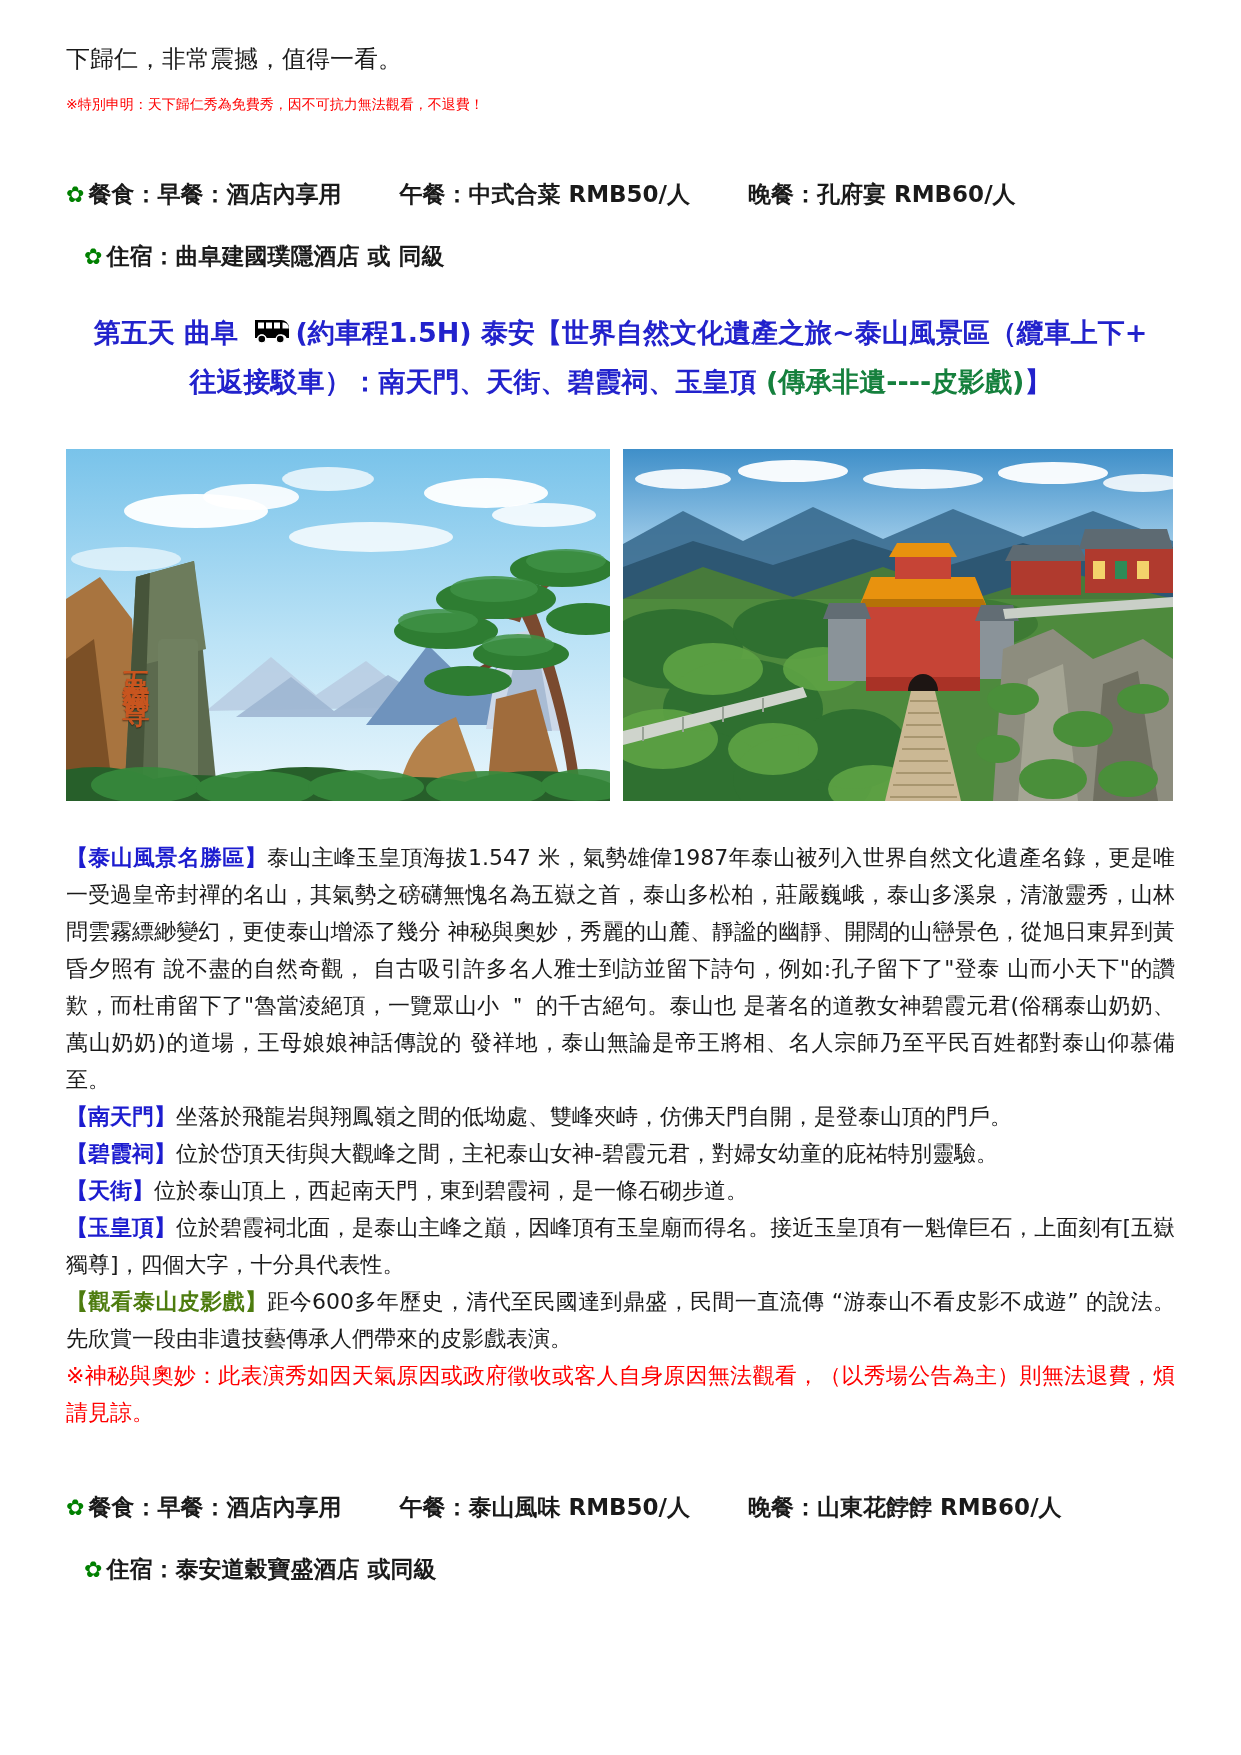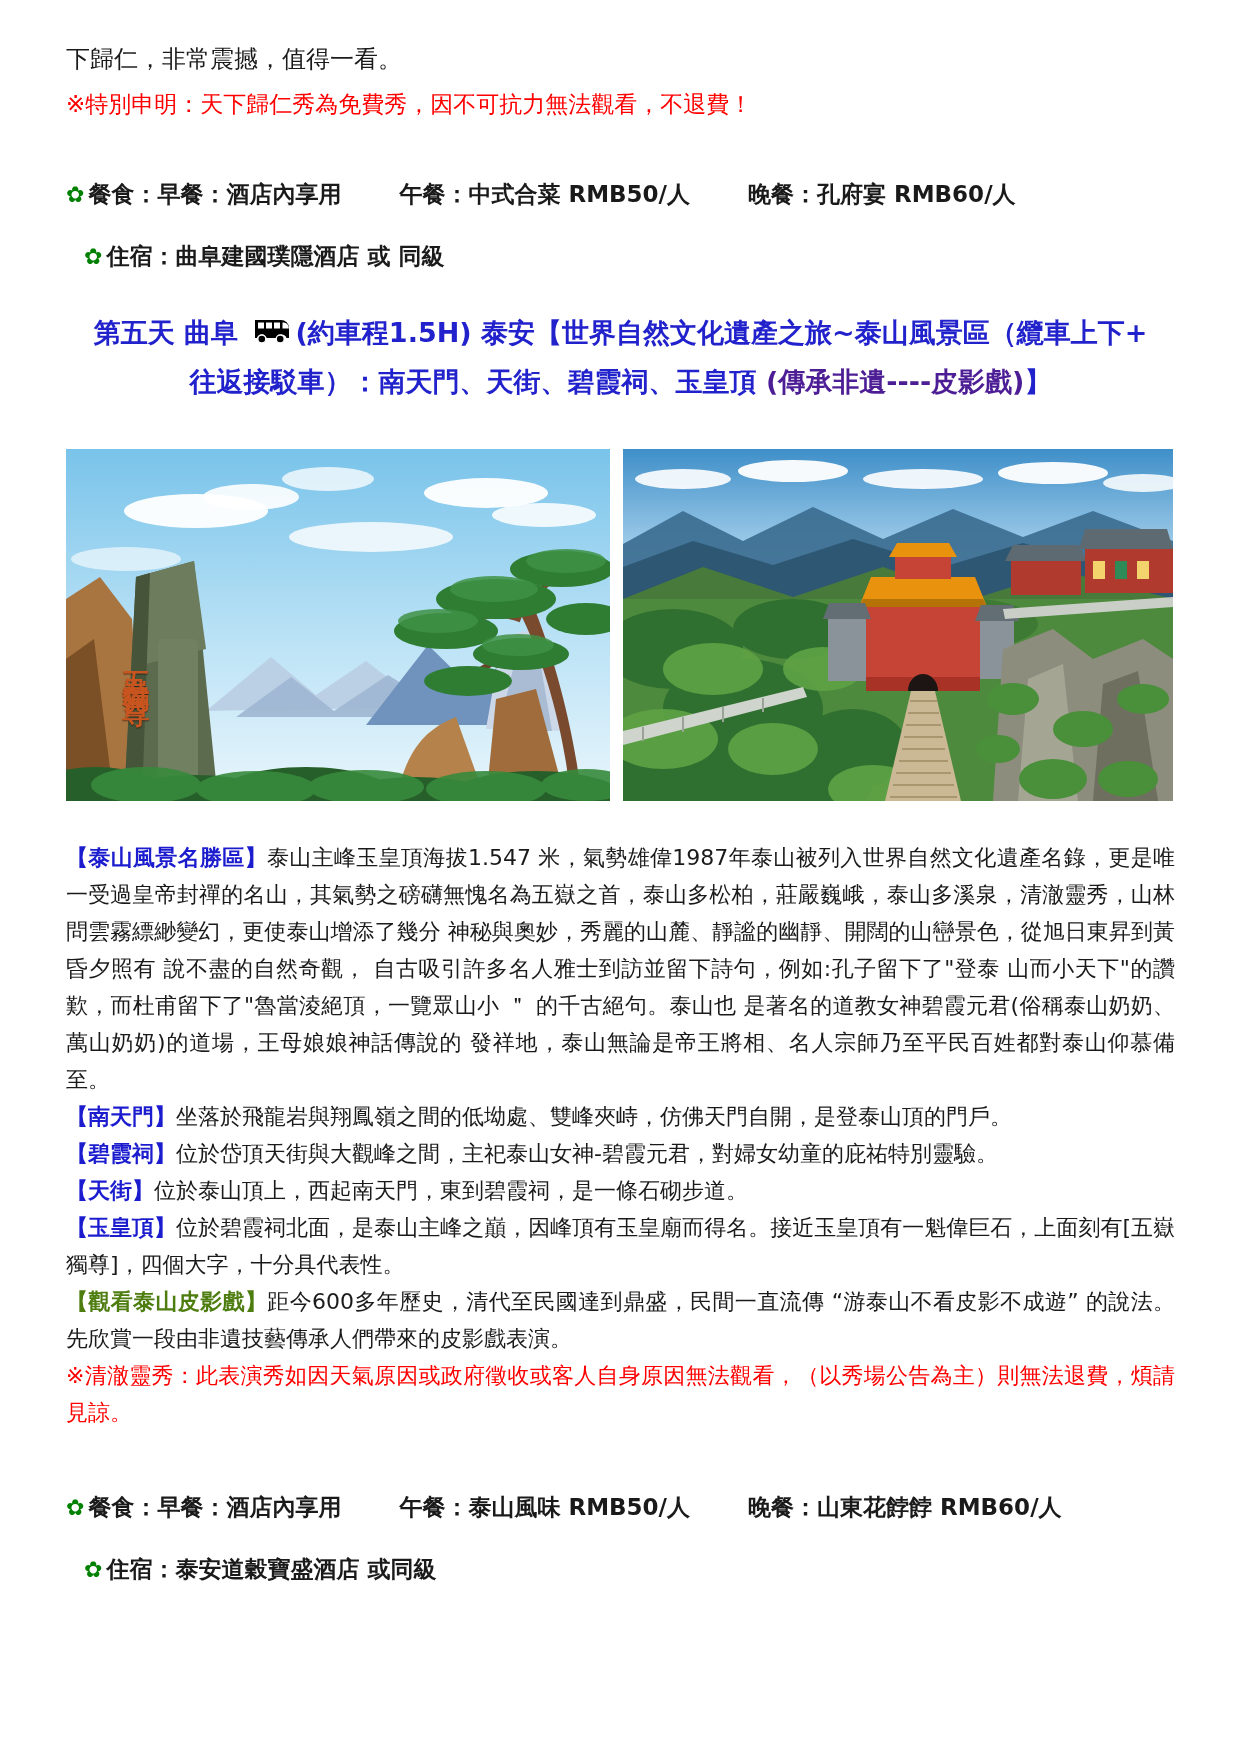--- a/index.html
+++ b/index.html
@@ -5,32 +5,32 @@
   html,body{margin:0;padding:0;}
   body{
     width:1241px;min-height:1755px;background:#ffffff;
     font-family:"DejaVu Sans","Liberation Sans",sans-serif;
     color:#1a1a1a;
   }
   .content{padding:44px 66px 40px;}
 
   .tail-line{font-size:24px;line-height:30px;margin:0 0 16px;}
   .red-note{color:#ff0000;}
-  .top-notice{font-size:23px;line-height:28px;margin:0 0 56px;}
+  .top-notice{font-size:14px;line-height:28px;margin:0 0 56px;}
 
   .meal-line{font-size:23px;font-weight:bold;line-height:40px;margin:0;white-space:nowrap;}
   .meal-line .seg{margin-right:58px;}
   .meal-line .seg:last-child{margin-right:0;}
   .flower{color:#008000;font-size:22px;margin-right:4px;font-weight:bold;}
 
   .day-title{
     color:#2222cc;font-weight:bold;font-size:27px;line-height:46px;
     text-align:center;margin:30px 0 0;
   }
-  .day-title .accent-red{color:#4c1d95;}
+  .day-title .accent-red{color:#15803d;}
   .bus-icon{display:inline-block;vertical-align:-3px;margin:0 4px;}
 
   .photos{display:flex;gap:13px;margin-top:44px;}
   .photo{position:relative;width:544px;height:352px;overflow:hidden;background:#bfe2f4;}
   .photo.right{width:550px;}
   .photo svg{display:block;}
   .stele-text{
     position:absolute;left:52px;top:200px;
     writing-mode:vertical-rl;text-orientation:upright;
     color:#c8551f;font-weight:bold;font-size:27px;letter-spacing:9px;
@@ -234,21 +234,21 @@
     </div>
   </div>
 
   <div class="body-text">
     <p><span class="lbl blue">【泰山風景名勝區】</span><span>泰山主峰玉皇頂海拔1.547  米，氣勢雄偉1987年泰山被列入世界自然文化遺產名錄，更是唯一受過皇帝封禪的名山，其氣勢之磅礴無愧名為五嶽之首，泰山多松柏，莊嚴巍峨，泰山多溪泉，清澈靈秀，山林問雲霧縹緲變幻，更使泰山增添了幾分 神秘與奧妙，秀麗的山麓、靜謐的幽靜、開闊的山巒景色，從旭日東昇到黃昏夕照有 說不盡的自然奇觀，  自古吸引許多名人雅士到訪並留下詩句，例如:孔子留下了"登泰 山而小天下"的讚歎，而杜甫留下了"魯當淩絕頂，一覽眾山小 ＂ 的千古絕句。泰山也 是著名的道教女神碧霞元君(俗稱泰山奶奶、萬山奶奶)的道場，王母娘娘神話傳說的 發祥地，泰山無論是帝王將相、名人宗師乃至平民百姓都對泰山仰慕備至。</span></p>
     <p><span class="lbl blue">【南天門】</span><span>坐落於飛龍岩與翔鳳嶺之間的低坳處、雙峰夾峙，仿佛天門自開，是登泰山頂的門戶。</span></p>
     <p><span class="lbl blue">【碧霞祠】</span><span>位於岱頂天街與大觀峰之間，主祀泰山女神-碧霞元君，對婦女幼童的庇祐特別靈驗。</span></p>
     <p><span class="lbl blue">【天街】</span><span>位於泰山頂上，西起南天門，東到碧霞祠，是一條石砌步道。</span></p>
     <p><span class="lbl blue">【玉皇頂】</span><span>位於碧霞祠北面，是泰山主峰之巔，因峰頂有玉皇廟而得名。接近玉皇頂有一魁偉巨石，上面刻有[五嶽獨尊]，四個大字，十分具代表性。</span></p>
     <p><span class="lbl red">【觀看泰山皮影戲】</span><span>距今600多年歷史，清代至民國達到鼎盛，民間一直流傳 “游泰山不看皮影不成遊” 的說法。先欣賞一段由非遺技藝傳承人們帶來的皮影戲表演。</span></p>
-    <p class="red-note">※清澈靈秀：此表演秀如因天氣原因或政府徵收或客人自身原因無法觀看，（以秀場公告為主）則無法退費，煩請見諒。</p>
+    <p class="red-note">※神秘與奧妙：此表演秀如因天氣原因或政府徵收或客人自身原因無法觀看，（以秀場公告為主）則無法退費，煩請見諒。</p>
   </div>
 
   <div class="footer-block">
     <p class="meal-line"><span class="flower">✿</span><span>餐食：</span><span class="seg">早餐：酒店內享用</span><span class="seg">午餐：泰山風味  RMB50/人</span><span>晚餐：山東花餑餑  RMB60/人</span></p>
     <p class="hotel-line"><span class="flower">✿</span><span>住宿：</span><span>泰安道穀寶盛酒店  或同級</span></p>
   </div>
 
 </div>
 
 </body></html>

